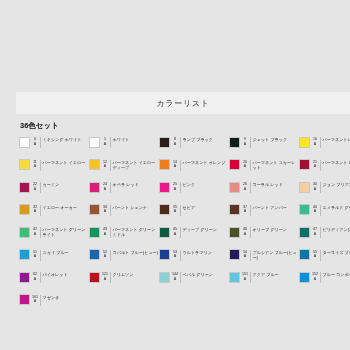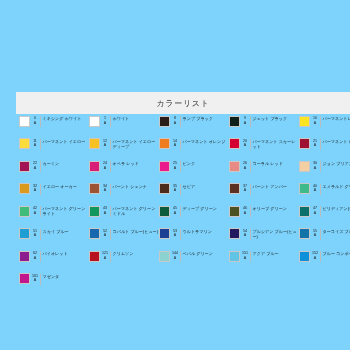--- a/index.html
+++ b/index.html
@@ -4,21 +4,21 @@
 <style>
   * { box-sizing: border-box; margin: 0; padding: 0; }
   html, body {
     width: 350px; height: 350px;
     background: #ffffff;
     font-family: "Liberation Sans", "DejaVu Sans", sans-serif;
     overflow: hidden;
   }
   #page {
     width: 350px; height: 350px;
-    background: #7dd3fc;
+    background: #e5e5e5;
     position: relative;
     padding-left: 16px;
   }
   .top-spacer { height: 92px; }
   .header-bar {
     height: 22px;
     background: #f0f0f0;
     display: flex;
     align-items: center;
     justify-content: center;
@@ -81,20 +81,21 @@
 <body>
 
 <div id="page">
 
   <div class="top-spacer"></div>
 
   <div class="header-bar">
     <div class="header-title">カラーリスト</div>
   </div>
 
+  <div class="set-title">36色セット</div>
 
   <div class="grid">
       <div class="cell">
         <div class="swatch" style="background: rgb(255, 255, 255);"></div>
         <div class="code">
           <span class="num">0</span>
           <span class="suf">A</span>
         </div>
         <div class="divider"></div>
         <div class="cname">ミキシング ホワイト</div>

